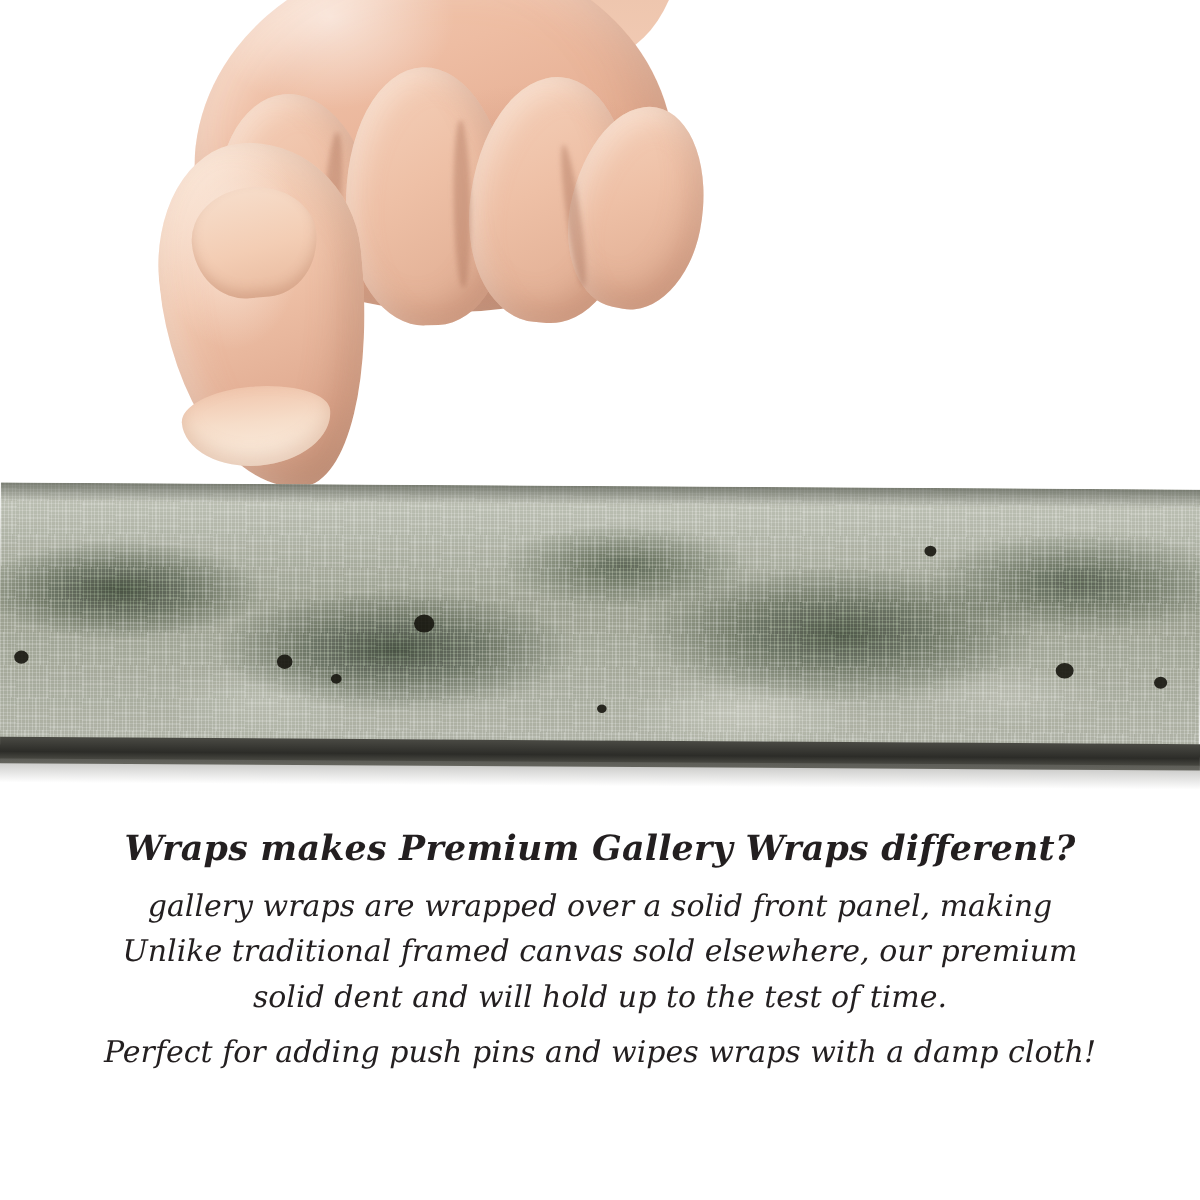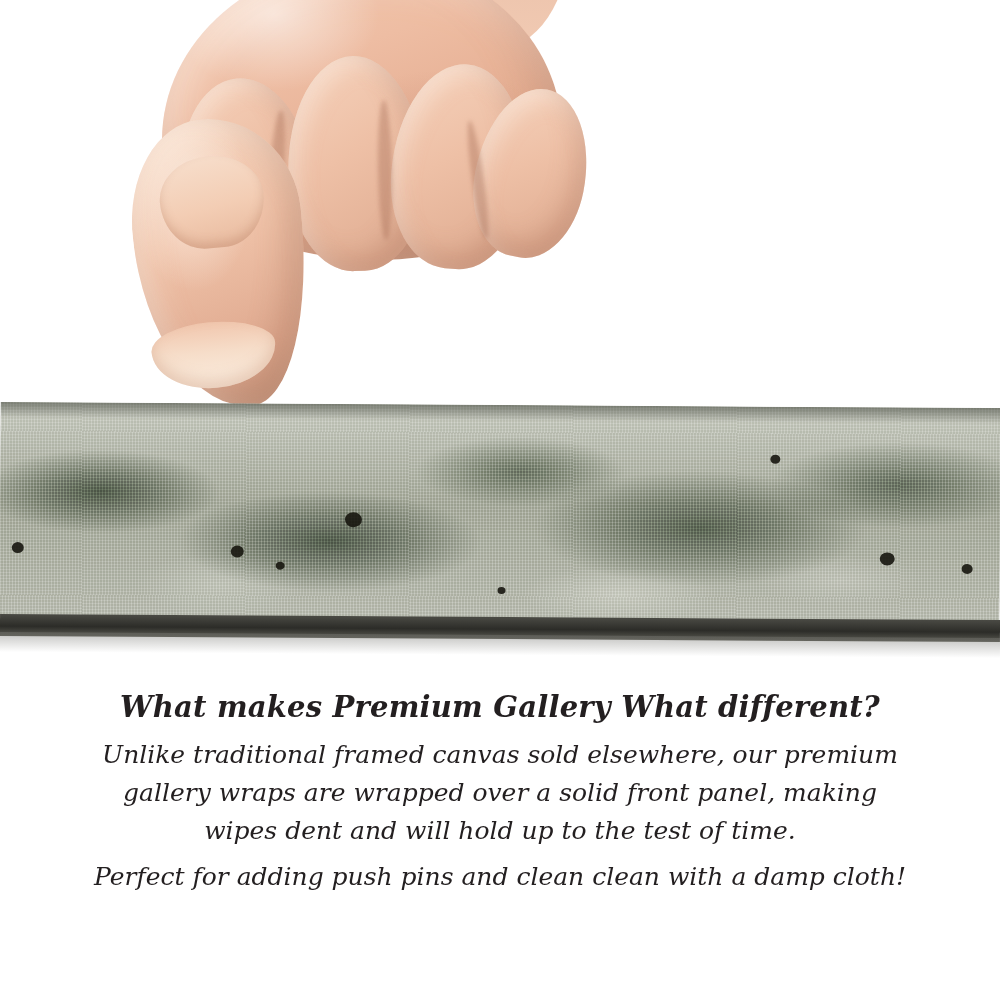--- a/index.html
+++ b/index.html
@@ -268,20 +268,20 @@
       <div class="speck" style="left:962px; top:156px; width:11px; height:10px;"></div>
       <div class="speck" style="left:770px; top:48px;  width:10px; height:9px;"></div>
       <div class="speck" style="left:498px; top:182px; width:8px;  height:7px;"></div>
     </div>
 
     <div class="band-edge"></div>
     <div class="band-edge-shadow"></div>
   </div>
 
   <div class="caption">
-    <div class="caption-heading">What makes Premium Gallery What different?</div>
+    <div class="caption-heading">Wraps makes Premium Gallery Wraps different?</div>
+    <div class="caption-line">gallery wraps are wrapped over a solid front panel, making</div>
     <div class="caption-line">Unlike traditional framed canvas sold elsewhere, our premium</div>
-    <div class="caption-line">gallery wraps are wrapped over a solid front panel, making</div>
-    <div class="caption-line">wipes dent and will hold up to the test of time.</div>
-    <div class="caption-line last">Perfect for adding push pins and clean clean with a damp cloth!</div>
+    <div class="caption-line">solid dent and will hold up to the test of time.</div>
+    <div class="caption-line last">Perfect for adding push pins and wipes wraps with a damp cloth!</div>
   </div>
 
 </div>
 
 </body></html>

